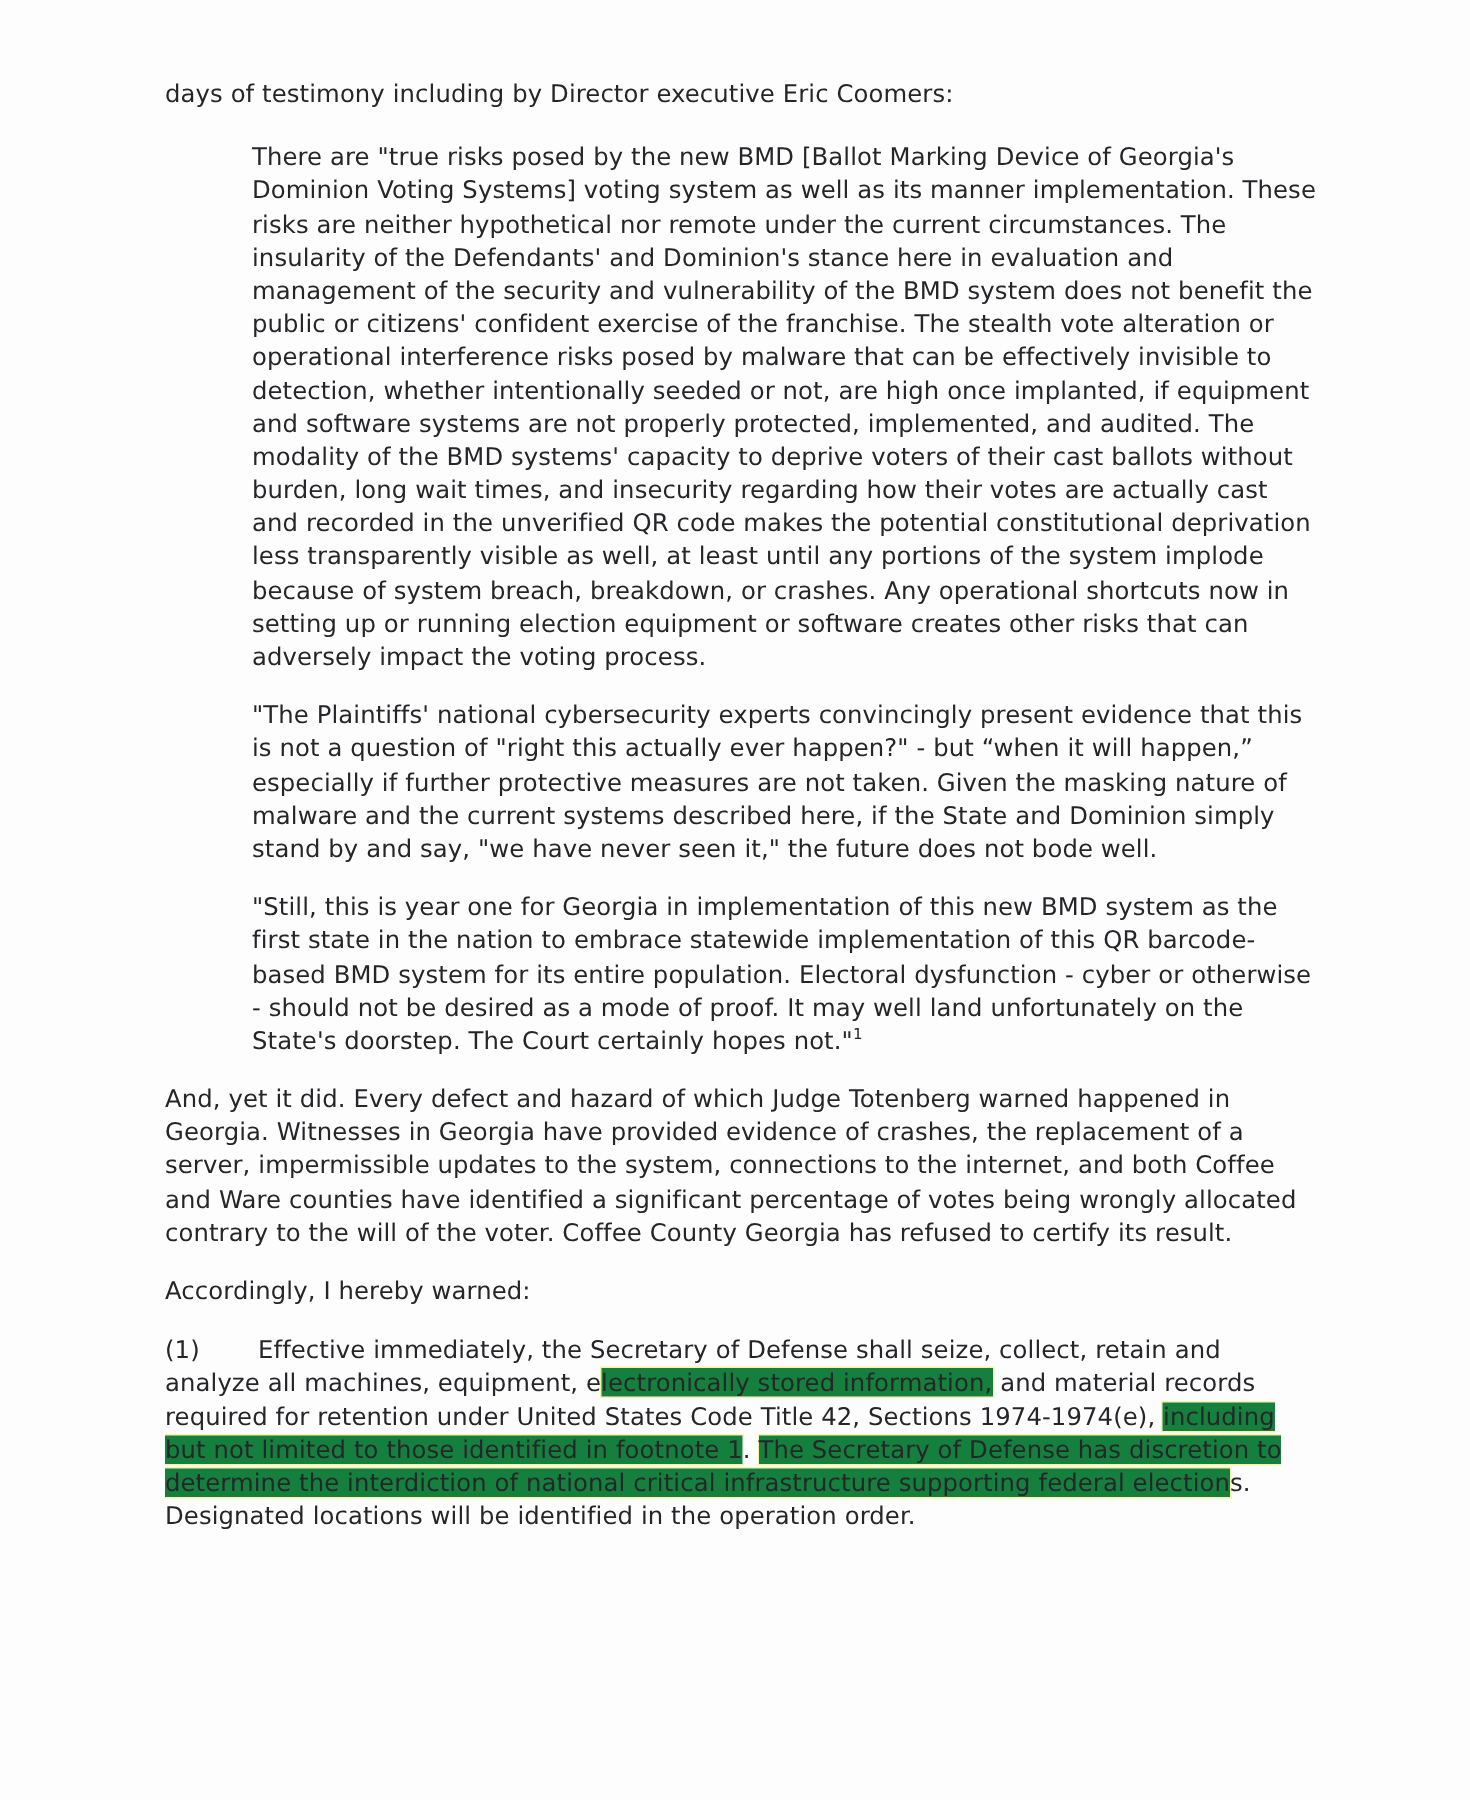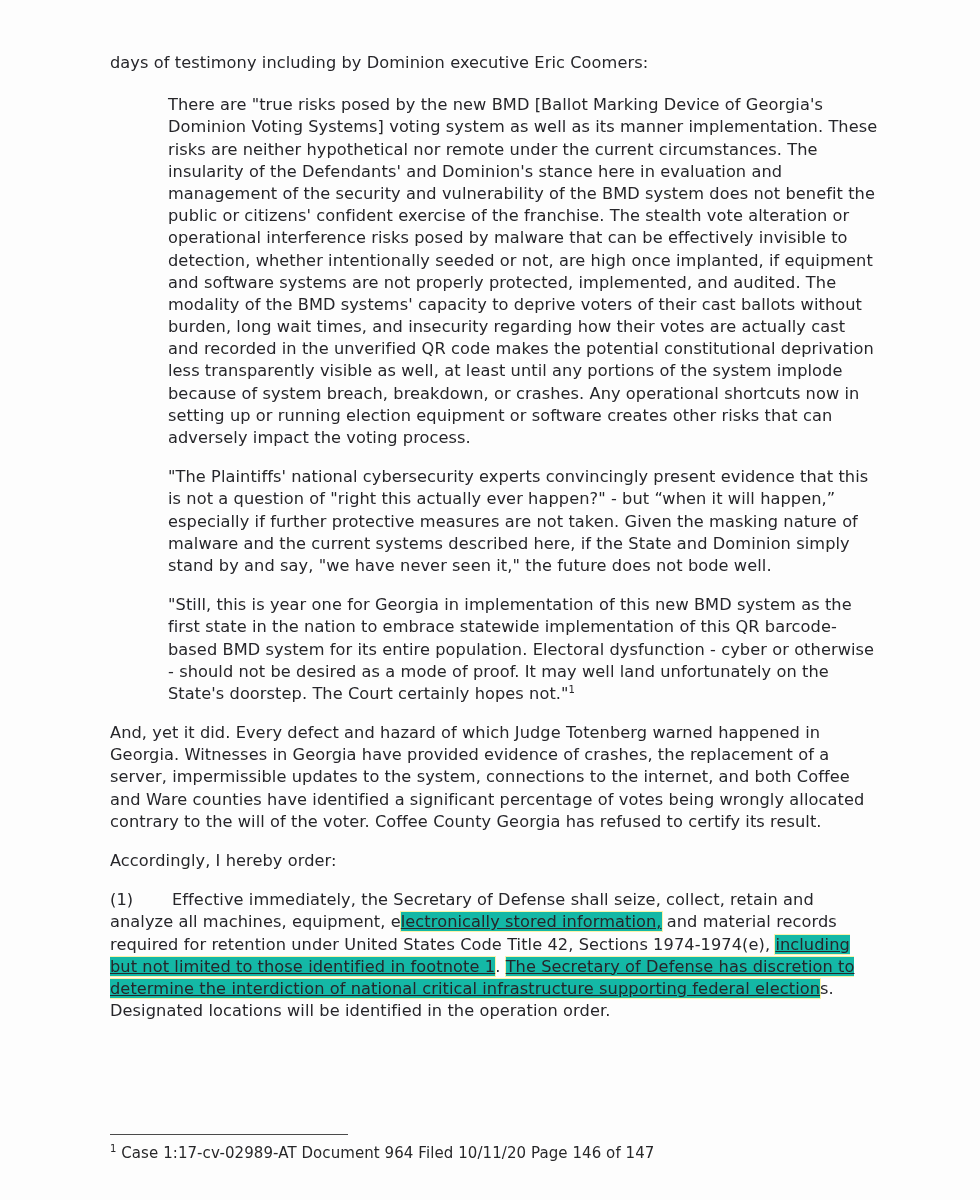--- a/index.html
+++ b/index.html
@@ -42,23 +42,22 @@
     margin-bottom: 20px;
   }
   .order-item {
     margin-bottom: 17px;
   }
   .num {
     display: inline-block;
     width: 62px;
   }
   .hl {
-    background: #14b8a6;
+    background: #15803d;
     box-shadow: 0 0 0 1px #fbf2a8;
-    text-decoration: underline;
   }
   sup {
     font-size: 0.62em;
     vertical-align: super;
     line-height: 0;
   }
   .footnote-rule {
     width: 238px;
     height: 1px;
     background: #4a4a4a;
@@ -80,36 +79,32 @@
     bottom: 38px;
     width: 770px;
   }
 </style>
 </head>
 <body>
 
 <div class="page">
   <div class="doc-body">
 
-    <p class="para lead">days of testimony including by Dominion executive Eric Coomers:</p>
+    <p class="para lead">days of testimony including by Director executive Eric Coomers:</p>
 
     <p class="indented">There are "true risks posed by the new BMD [Ballot Marking Device of Georgia's Dominion Voting Systems] voting system as well as its manner implementation. These risks are neither hypothetical nor remote under the current circumstances. The insularity of the Defendants' and Dominion's stance here in evaluation and management of the security and vulnerability of the BMD system does not benefit the public or citizens' confident exercise of the franchise. The stealth vote alteration or operational interference risks posed by malware that can be effectively invisible to detection, whether intentionally seeded or not, are high once implanted, if equipment and software systems are not properly protected, implemented, and audited. The modality of the BMD systems' capacity to deprive voters of their cast ballots without burden, long wait times, and insecurity regarding how their votes are actually cast and recorded in the unverified QR code makes the potential constitutional deprivation less transparently visible as well, at least until any portions of the system implode because of system breach, breakdown, or crashes. Any operational shortcuts now in setting up or running election equipment or software creates other risks that can adversely impact the voting process.</p>
 
     <p class="indented">"The Plaintiffs' national cybersecurity experts convincingly present evidence that this is not a question of "right this actually ever happen?" - but “when it will happen,” especially if further protective measures are not taken. Given the masking nature of malware and the current systems described here, if the State and Dominion simply stand by and say, "we have never seen it," the future does not bode well.</p>
 
     <p class="indented"><span>"Still, this is year one for Georgia in implementation of this new BMD system as the first state in the nation to embrace statewide implementation of this QR barcode-based BMD system for its entire population. Electoral dysfunction - cyber or otherwise - should not be desired as a mode of proof. It may well land unfortunately on the State's doorstep. The Court certainly hopes not."</span><sup>1</sup></p>
 
     <p class="para">And, yet it did. Every defect and hazard of which Judge Totenberg warned happened in Georgia. Witnesses in Georgia have provided evidence of crashes, the replacement of a server, impermissible updates to the system, connections to the internet, and both Coffee and Ware counties have identified a significant percentage of votes being wrongly allocated contrary to the will of the voter. Coffee County Georgia has refused to certify its result.</p>
 
-    <p class="para">Accordingly, I hereby order:</p>
+    <p class="para">Accordingly, I hereby warned:</p>
 
     <p class="order-item">
       <span class="num">(1)</span><span><span>Effective immediately, the Secretary of Defense shall seize, collect, retain and analyze all machines, equipment, e</span><span class="hl">lectronically stored information,</span><span> and material records required for retention under United States Code Title 42, Sections 1974-1974(e), </span><span class="hl">including but not limited to those identified in footnote 1</span><span>. </span><span class="hl">The Secretary of Defense has discretion to determine the interdiction of national critical infrastructure supporting federal election</span><span>s. Designated locations will be identified in the operation order.</span></span>
     </p>
 
 
   </div>
 
-  <div class="footer-area">
-    <div class="footnote-rule"></div>
-    <div class="footnote"><span class="fn-mark">1</span><span> Case 1:17-cv-02989-AT Document 964 Filed 10/11/20 Page 146 of 147</span></div>
-  </div>
 </div>
 
 </body></html>

